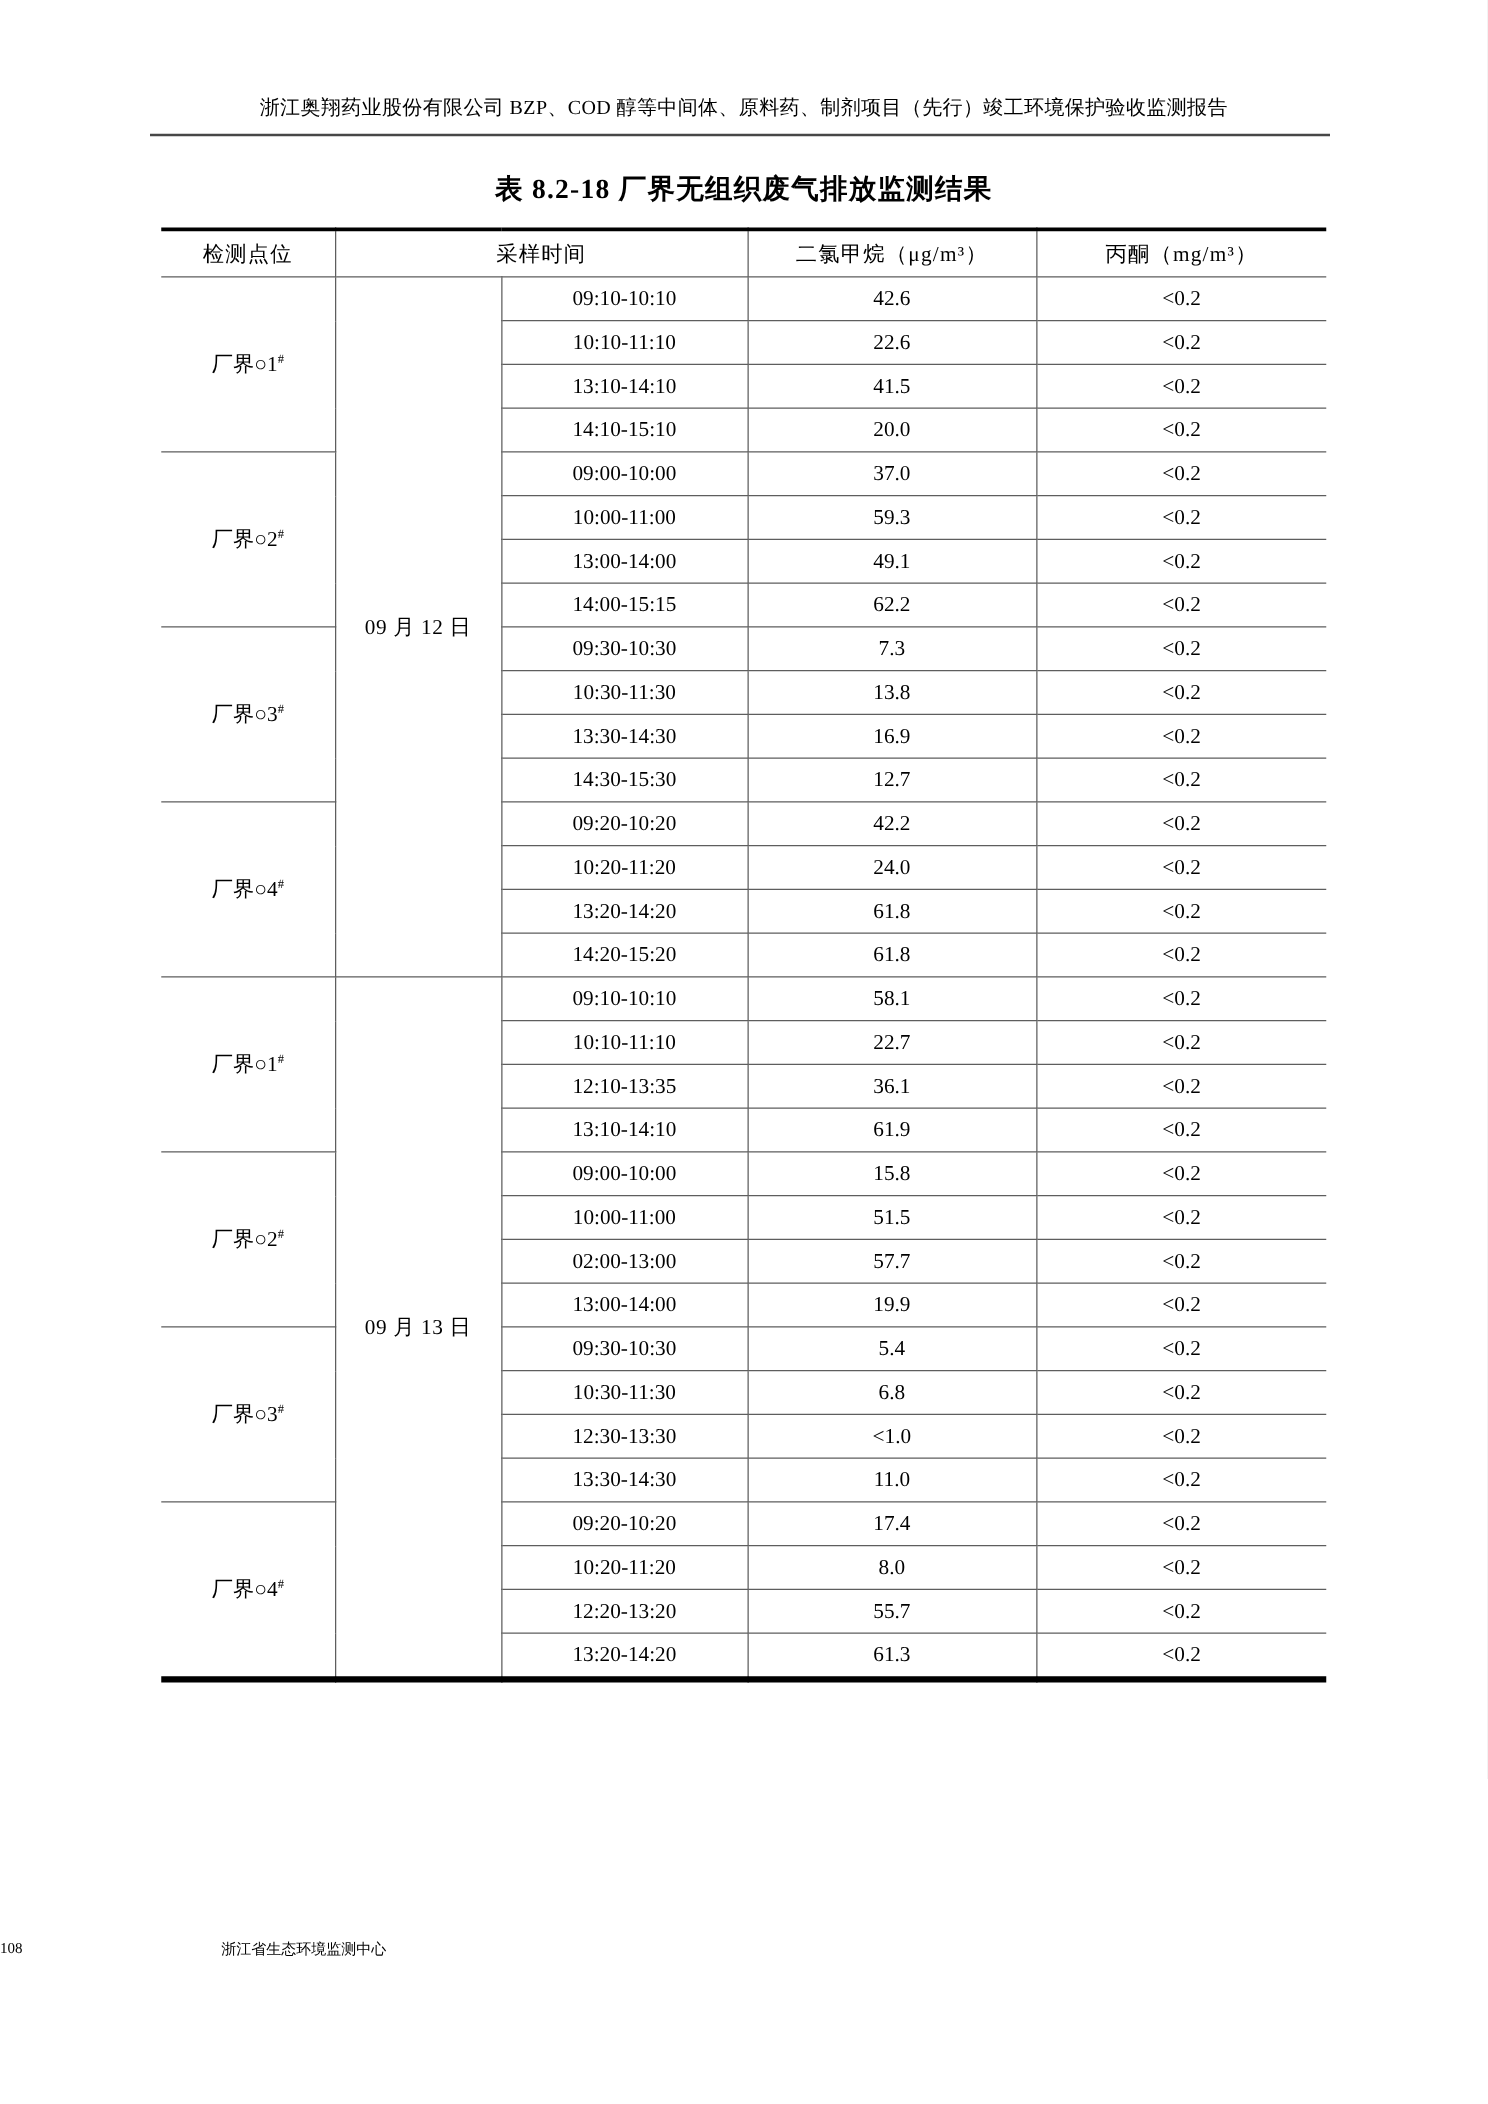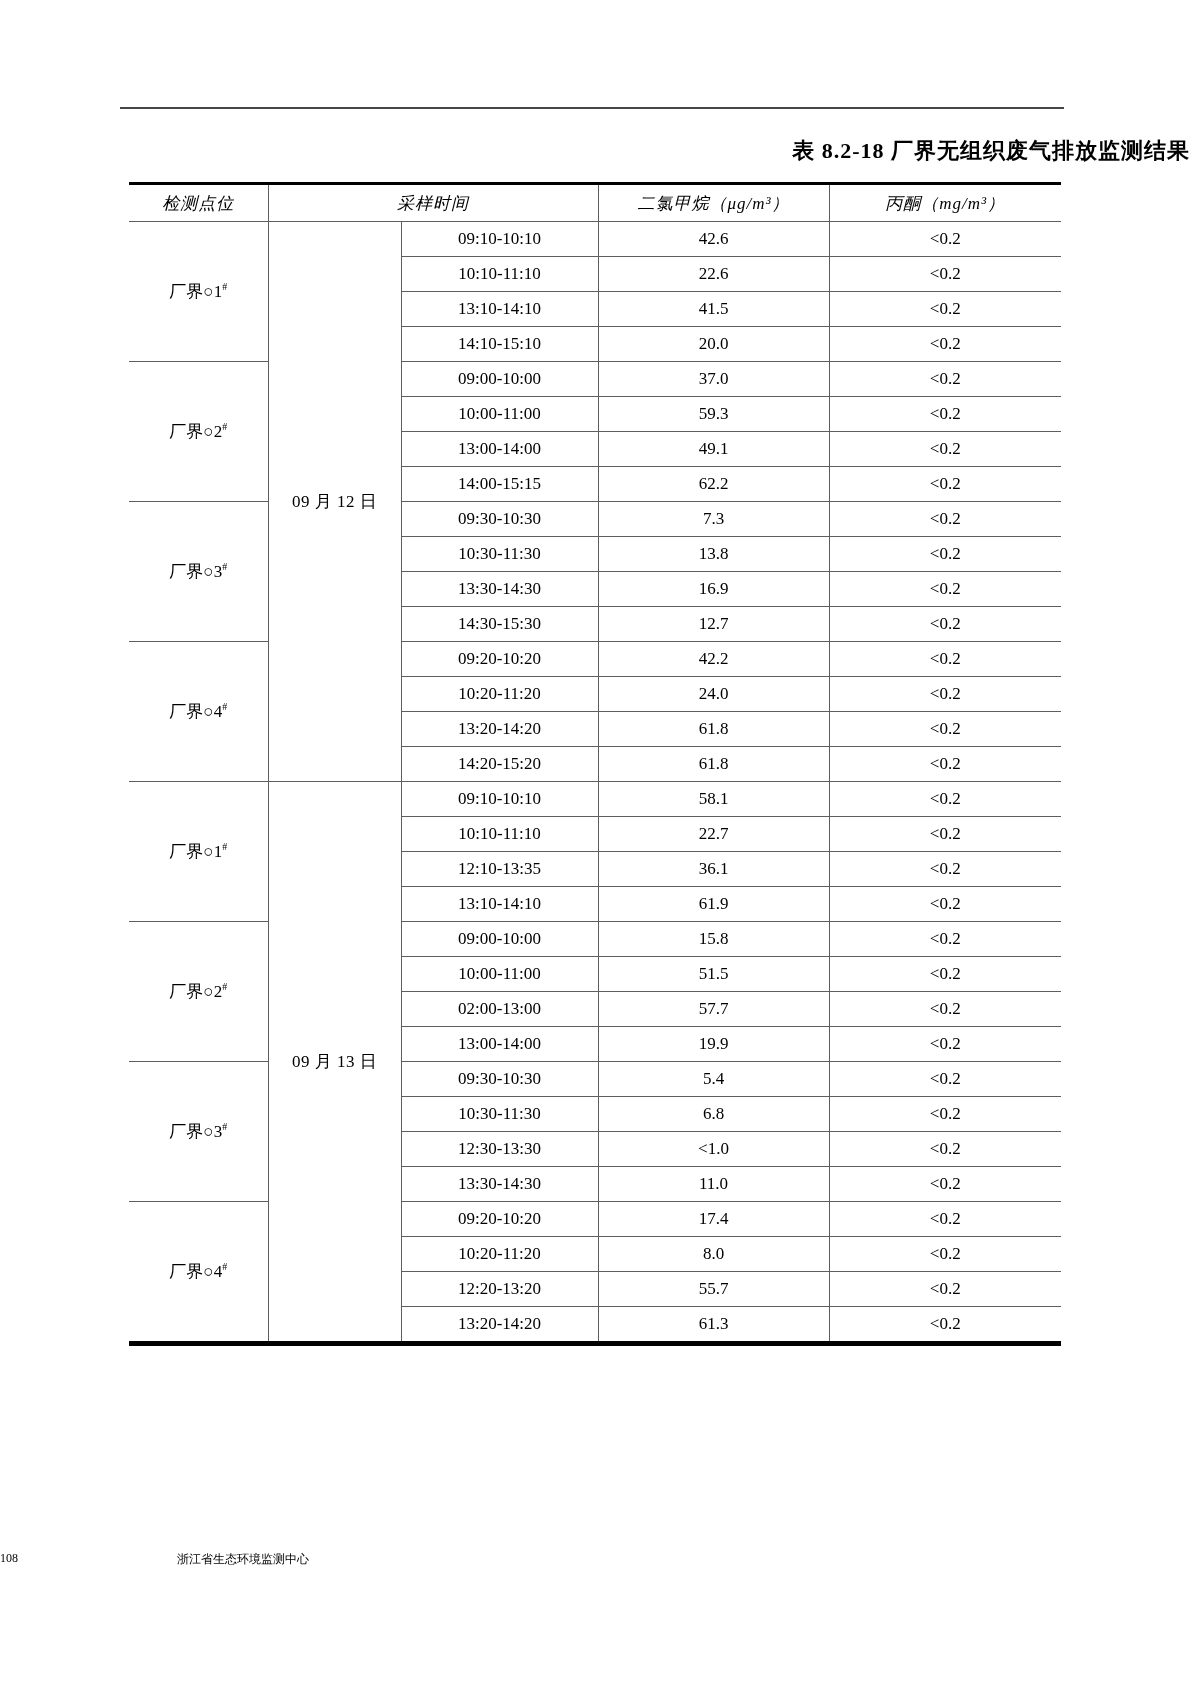--- a/index.html
+++ b/index.html
@@ -19,21 +19,21 @@
     letter-spacing:0.3px;
     white-space:nowrap;
   }
   .head-rule {
     position:absolute; top:107px; left:120px; width:944px;
     border-top:2.5px solid #474747;
   }
   .table-title {
     position:absolute; top:136px; left:0; width:100%;
     margin:0;
-    text-align:right;
+    text-align:center;
     font-size:22px;
     font-weight:bold;
     letter-spacing:1px;
   }
   table.monitor {
     position:absolute; top:182px; left:129px;
     width:932px;
     border-collapse:collapse;
     table-layout:fixed;
     border-top:3px solid #000;
@@ -41,38 +41,39 @@
   }
   table.monitor th, table.monitor td {
     border:1.5px solid #5e5e5e;
     text-align:center;
     vertical-align:middle;
     font-size:17px;
     font-weight:400;
     padding:0;
     overflow:hidden;
   }
-  table.monitor th { height:36px; letter-spacing:1px;font-style:italic; }
+  table.monitor th { height:36px; letter-spacing:1px; }
   table.monitor td { height:34px; }
   .c-first { border-left:none !important; }
   .c-last  { border-right:none !important; }
   sup.hash { font-size:10px; vertical-align:super; line-height:0; }
   .dt { letter-spacing:0.5px; }
   .footer {
     position:absolute; top:1551px; left:0; width:100%;
     font-size:12px;
   }
   .footer-org { position:absolute; left:177px; top:0; }
   .footer-page { display:block; width:100%; text-align:left; }
 </style>
 </head>
 <body>
 
 <div class="page">
 
+  <div class="running-head">浙江奥翔药业股份有限公司 BZP、COD 醇等中间体、原料药、制剂项目（先行）竣工环境保护验收监测报告</div>
   <div class="head-rule"></div>
 
   <h1 class="table-title">表 8.2-18 厂界无组织废气排放监测结果</h1>
 
   <table class="monitor">
     <colgroup>
       <col style="width:139px">
         <col style="width:133px">
         <col style="width:197px">
         <col style="width:231px">

